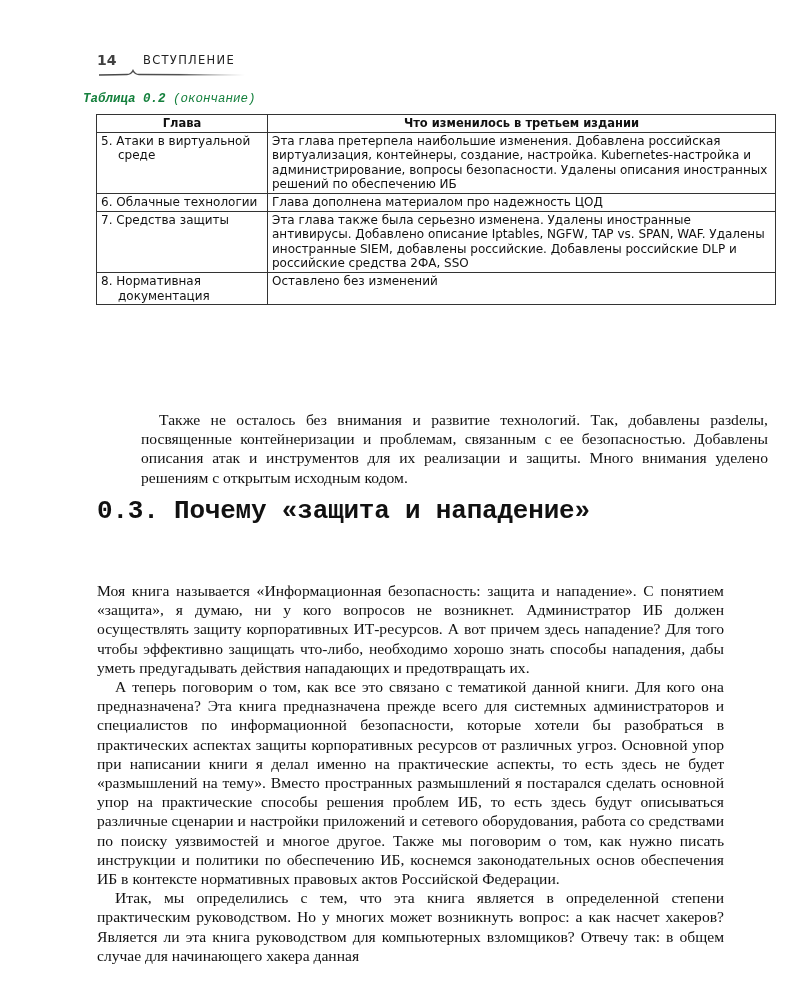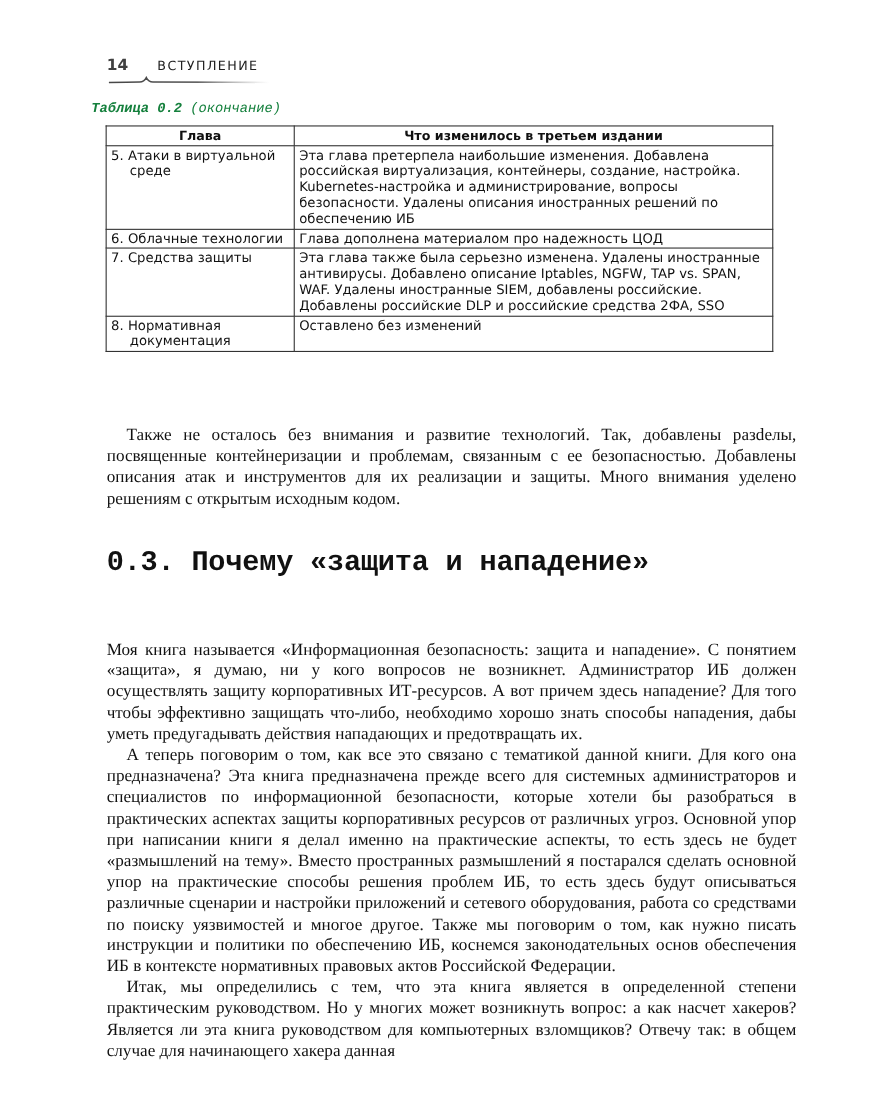--- a/index.html
+++ b/index.html
@@ -6,21 +6,21 @@
   body { width: 800px; height: 1000px; position: relative; overflow: hidden; color: #1a1a1a; }
 
   .running-head { position: absolute; left: 97px; top: 52px; height: 26px; width: 160px; }
   .page-num { position: absolute; left: 0; top: 0; font-family: "DejaVu Sans", sans-serif; font-weight: bold; font-size: 14px; color: #404040; }
   .section-name { position: absolute; left: 46px; top: 1px; font-family: "DejaVu Sans", sans-serif; font-size: 11.5px; letter-spacing: 1.3px; color: #222; }
   .head-rule { position: absolute; left: 0; top: 17px; width: 150px; height: 8px; }
 
   .table-caption { position: absolute; left: 83px; top: 92px; font-family: Liberation Mono, monospace; font-size: 12.5px; font-style: italic; color: #15803d; }
   .table-caption b { font-weight: bold; }
 
-  table.changes { position: absolute; left: 96px; top: 114px; width: 607px; border-collapse: collapse; font-family: "DejaVu Sans", sans-serif; font-size: 12px; line-height: 14.6px; color: #111; }
+  table.changes { position: absolute; left: 96px; top: 114px; width: 680px; border-collapse: collapse; font-family: "DejaVu Sans", sans-serif; font-size: 12px; line-height: 14.6px; color: #111; }
   table.changes th, table.changes td { border: 1.3px solid #333; vertical-align: top; padding: 1px 4px 1px 4px; text-align: left; }
   table.changes th { font-weight: bold; text-align: center; font-size: 11.5px; padding: 1px 4px; }
   table.changes col.c1 { width: 171px; }
   .hang { display: block; padding-left: 17px; text-indent: -17px; }
 
   .body-text { position: absolute; left: 97px; width: 627px; font-family: "Liberation Serif", serif; font-size: 15.6px; line-height: 19.2px; color: #111; text-align: justify; }
   .body-text p { margin: 0; text-indent: 18px; hyphens: manual; }
   .body-text p.noindent { text-indent: 0; }
 
   .section-heading { position: absolute; left: 97px; top: 496px; font-family: Liberation Mono, monospace; font-weight: bold; font-size: 26px; color: #111; letter-spacing: -0.2px; }
@@ -80,21 +80,21 @@
     </tr>
     <tr>
       <td>
           <span class="hang">8. Нормативная документация</span>
         </td>
       <td>Оставлено без изменений</td>
     </tr>
   </tbody>
 </table>
 
-<div class="body-text" style="top: 386px;">
+<div class="body-text" style="top: 410px; margin-left: 44px;">
   <p>Также не осталось без внимания и развитие технологий. Так, добавлены раз­dелы, посвященные контейнеризации и проблемам, связанным с ее безопас­ностью. Добавлены описания атак и инструментов для их реализации и защи­ты. Много внимания уделено решениям с открытым исходным кодом.</p>
 </div>
 
 <h2 class="section-heading" style="margin:0;">0.3. Почему «защита и нападение»</h2>
 
 <div class="body-text" style="top: 536px; margin-top: 45px;">
   <p class="noindent">Моя книга называется «Информационная безопасность: защита и нападение». С понятием «защита», я думаю, ни у кого вопросов не возникнет. Админист­ратор ИБ должен осуществлять защиту корпоративных ИТ-ресурсов. А вот причем здесь нападение? Для того чтобы эффективно защищать что-либо, необходимо хорошо знать способы нападения, дабы уметь предугадывать дей­ствия нападающих и предотвращать их.</p>
   <p>А теперь поговорим о том, как все это связано с тематикой данной книги. Для кого она предназначена? Эта книга предназначена прежде всего для си­стемных администраторов и специалистов по информационной безопасности, которые хотели бы разобраться в практических аспектах защиты корпоратив­ных ресурсов от различных угроз. Основной упор при написании книги я делал именно на практические аспекты, то есть здесь не будет «размышлений на тему». Вместо пространных размышлений я постарался сделать основной упор на практические способы решения проблем ИБ, то есть здесь будут описывать­ся различные сценарии и настройки приложений и сетевого оборудования, работа со средствами по поиску уязвимостей и многое другое. Также мы по­говорим о том, как нужно писать инструкции и политики по обеспечению ИБ, коснемся законодательных основ обеспечения ИБ в контексте нормативных правовых актов Российской Федерации.</p>
   <p>Итак, мы определились с тем, что эта книга является в определенной сте­пени практическим руководством. Но у многих может возникнуть вопрос: а как насчет хакеров? Является ли эта книга руководством для компьютерных взломщиков? Отвечу так: в общем случае для начинающего хакера данная</p>
 </div>

